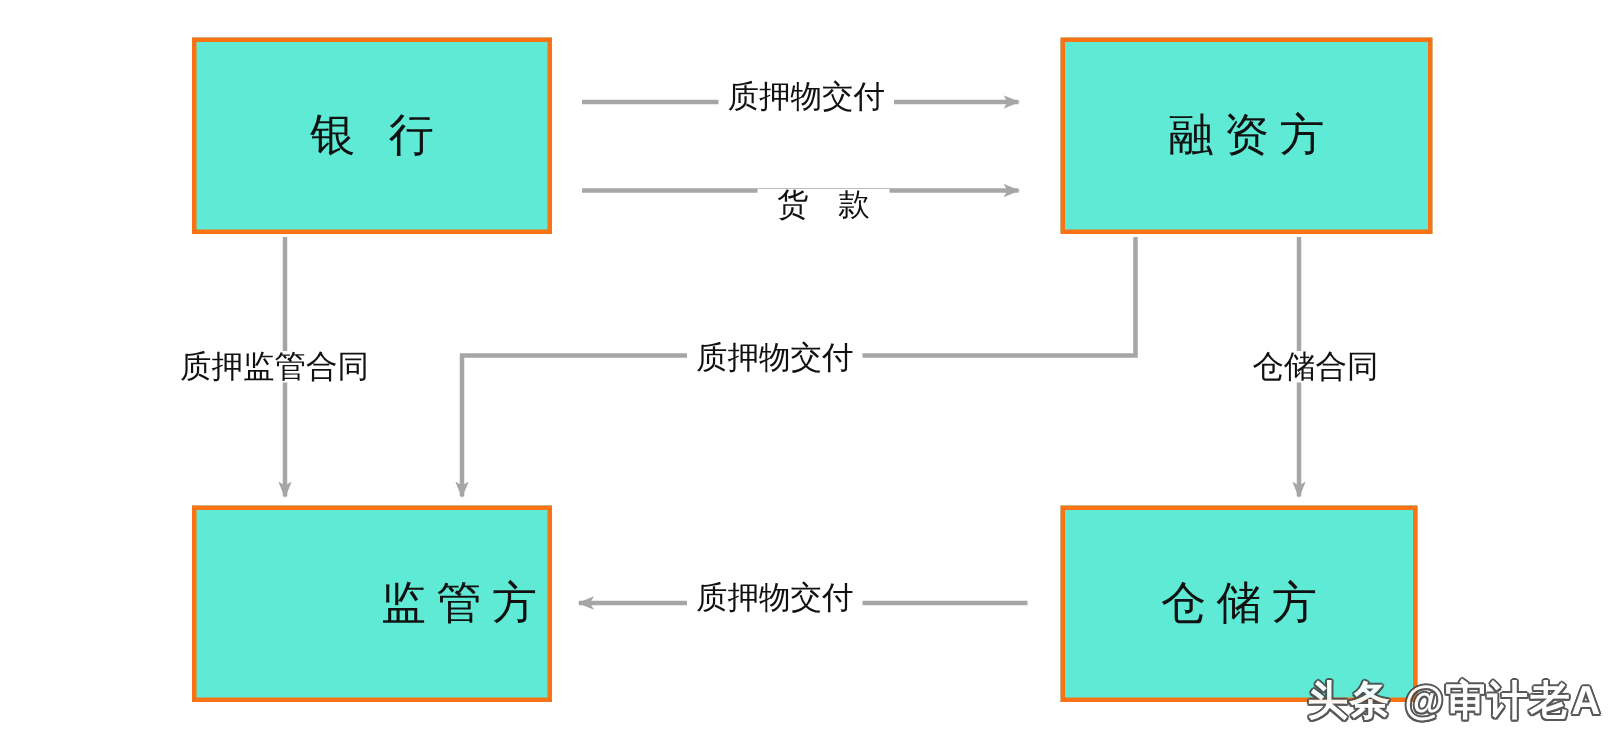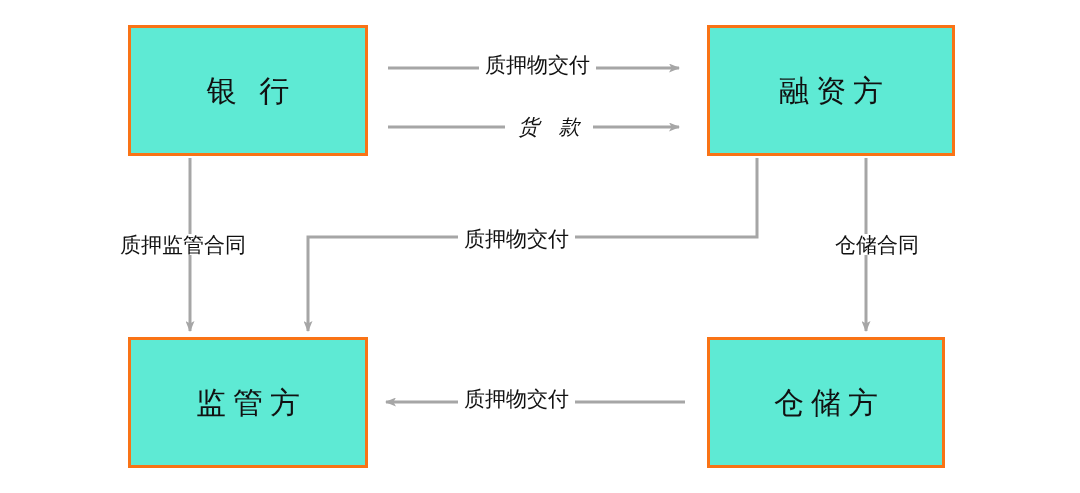--- a/index.html
+++ b/index.html
@@ -37,34 +37,34 @@
     font-size: 30px;
     color: #111111;
     letter-spacing: 7px;
     text-indent: 7px;
     font-weight: 400;
     line-height: 1;
     white-space: nowrap;
   }
   .node-bank   { left: 128px; top: 25px;  width: 240px; height: 131px; }
   .node-fin    { left: 707px; top: 25px;  width: 248px; height: 131px; }
-  .node-super  { left: 128px; top: 337px; width: 240px; height: 131px; }
+  .node-super  { left: 128px; top: 337px; width: 240px; height: 131px; justify-content: flex-end; }
   .node-ware   { left: 707px; top: 337px; width: 238px; height: 131px; }
 
   .edge-label {
     position: absolute;
     font-size: 21px;
     color: #111111;
     line-height: 1;
     white-space: nowrap;
     background: #ffffff;
     padding: 0 6px;
   }
   .lbl-loan-contract  { left: 479px; top: 54px;  }
-  .lbl-loan-funds     { left: 505px; top: 116px; letter-spacing: 7px; text-indent: 7px; font-style: italic; }
+  .lbl-loan-funds     { left: 505px; top: 126px; letter-spacing: 7px; text-indent: 7px; }
   .lbl-pledge-super   { left: 114px; top: 234px; }
   .lbl-pledge-deliver { left: 458px; top: 228px; }
   .lbl-storage        { left: 809px; top: 234px; margin-left: 20px; }
   .lbl-lease          { left: 458px; top: 388px; }
 
   .watermark {
     position: absolute;
     right: 12px;
     bottom: 8px;
     font-size: 27px;
@@ -132,14 +132,15 @@
   <span class="edge-label lbl-loan-funds">货 款</span>
 
   <span class="edge-label lbl-pledge-super">质押监管合同</span>
 
   <span class="edge-label lbl-pledge-deliver">质押物交付</span>
 
   <span class="edge-label lbl-storage">仓储合同</span>
 
   <span class="edge-label lbl-lease">质押物交付</span>
 
+  <div class="watermark">头条 @审计老A</div>
 
 </div>
 
 </body></html>

